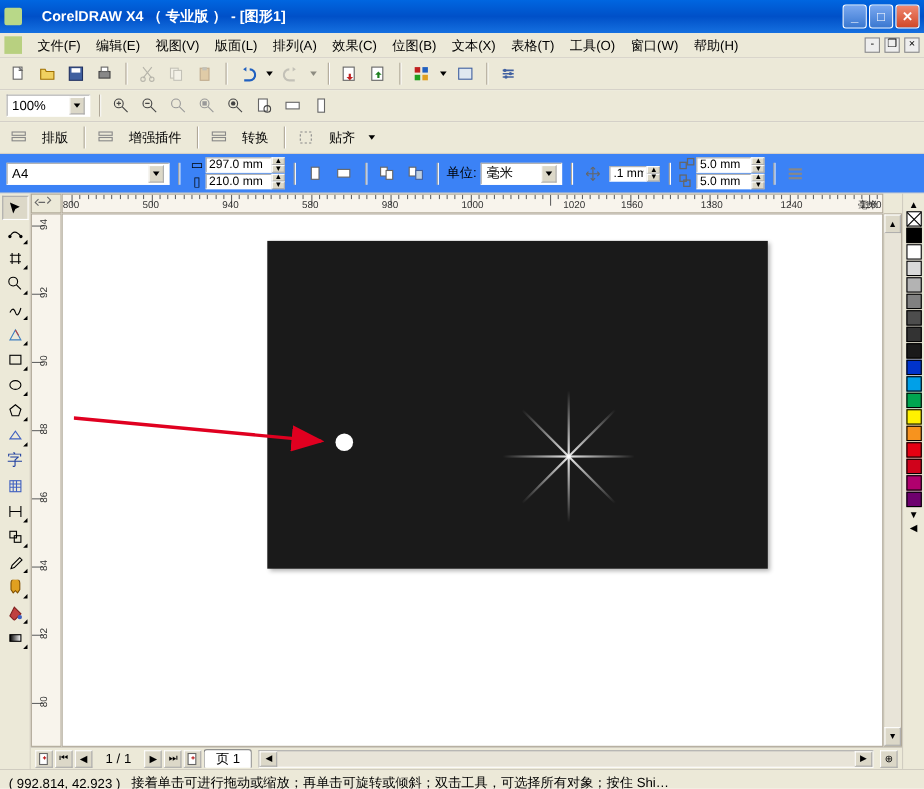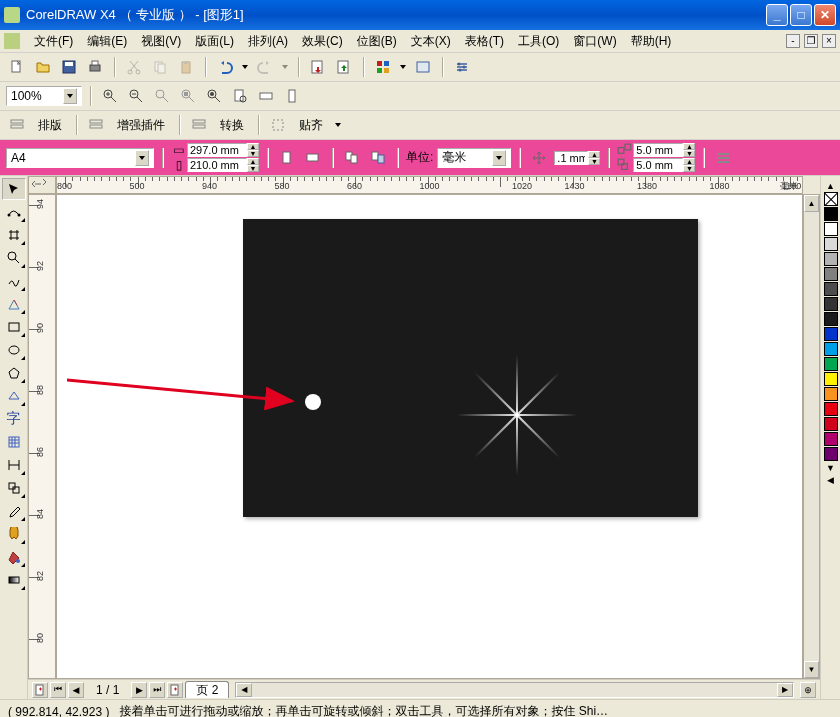--- a/index.html
+++ b/index.html
@@ -1,41 +1,41 @@
 <!DOCTYPE html>
 <html><head>
 <meta charset="utf-8">
 <style>
 * { margin: 0; padding: 0; box-sizing: border-box; font-family: "SimSun", sans-serif; font-size: 12px; }
 body { background: #fff; width: 840px; height: 717px; overflow: hidden; }
 
 .titlebar { background: linear-gradient(to bottom, #0066e0, #0050c8, #1570e0); height: 30px; display: flex; align-items: center; padding: 0 4px; color: #fff; }
 .titlebar .icon { width: 16px; height: 16px; background: #b8d888; border-radius: 2px; margin-right: 6px; }
-.titlebar .title { flex: 1; font-weight: normal; font-size: 13px; }
+.titlebar .title { flex: 1; font-weight: bold; font-size: 13px; margin-left: 12px; }
 .titlebar .winbtns { display: flex; gap: 2px; }
 .titlebar .winbtn { width: 22px; height: 22px; background: linear-gradient(to bottom, #7aa8f0, #3a78d0); border: 1px solid #fff; border-radius: 3px; display: flex; align-items: center; justify-content: center; color: #fff; font-weight: bold; }
 .titlebar .winbtn.close { background: linear-gradient(to bottom, #f08870, #d04828); }
 
 .menubar { background: #ece9d8; height: 23px; display: flex; align-items: center; padding: 0 4px; border-bottom: 1px solid #d4d0c8; }
 .menubar .appicon { width: 16px; height: 16px; background: #b8d080; margin-right: 8px; }
 .menubar .menuitem { padding: 2px 6px; margin-right: 2px; cursor: pointer; }
 .menubar .mdi { margin-left: auto; display: flex; gap: 4px; }
 .menubar .mdibtn { width: 14px; height: 14px; border: 1px solid #888; background: #eee; font-size: 10px; text-align: center; line-height: 12px; }
 
 .toolbar { background: #ece9d8; padding: 3px 6px; border-bottom: 1px solid #d4d0c8; display: flex; align-items: center; gap: 4px; min-height: 26px; }
 .tbtn { width: 22px; height: 22px; display: flex; align-items: center; justify-content: center; border: 1px solid transparent; }
 .tbtn svg { width: 16px; height: 16px; }
 .sep { width: 1px; height: 20px; background: #b0a898; margin: 0 4px; box-shadow: 1px 0 #fff; }
 .tlabel { padding: 2px 6px; }
 
 .zoombar .combo { width: 76px; height: 20px; border: 1px inset #fff; background: #fff; display: flex; align-items: center; padding: 0 4px; }
 .zoombar .combo span { flex: 1; }
 .zoombar .combo .dd { width: 14px; height: 16px; background: #dcd8c8; border: 1px outset #fff; display: flex; align-items: center; justify-content: center; }
 
-.propbar { background: #ec4899; padding: 3px 6px; border-bottom: 1px solid #d4d0c8; display: flex; align-items: center; gap: 4px; min-height: 30px; }
+.propbar { background: #3b82f6; padding: 3px 6px; border-bottom: 1px solid #d4d0c8; display: flex; align-items: center; gap: 4px; min-height: 30px; }
 .propbar .combo { height: 20px; border: 1px inset #fff; background: #fff; display: flex; align-items: center; padding: 0 4px; }
 .propbar .combo .dd { width: 14px; height: 16px; background: #dcd8c8; border: 1px outset #fff; display: flex; align-items: center; justify-content: center; }
 .spinbox { display: flex; flex-direction: column; gap: 1px; }
 .spinrow { display: flex; align-items: center; }
 .spinrow .si { width: 16px; height: 13px; display:flex; align-items:center; justify-content:center; }
 .spinrow input { width: 60px; height: 14px; border: 1px inset #fff; background: #fff; font-size: 11px; padding: 0 2px; }
 .spinbtns { display:flex; flex-direction:column; }
 .spinbtns .sb { width:12px; height:7px; background:#dcd8c8; border:1px outset #fff; font-size:7px; line-height:5px; text-align:center; }
 
 .workspace { display: flex; height: 523px; background: #ece9d8; position: relative; }
@@ -600,21 +600,21 @@
           <div class="tick" style="left: 232.75px;"></div>
           <div class="tick" style="left: 240px;"></div>
           <div class="tick" style="left: 247.25px;"></div>
           <div class="tick" style="left: 254.5px;"></div>
           <div class="tick" style="left: 261.75px;"></div>
           <div class="tick" style="left: 269px;"></div>
           <div class="tick" style="left: 276.25px;"></div>
           <div class="tick" style="left: 283.5px;"></div>
           <div class="tick" style="left: 290.75px;"></div>
           <div class="tick ticklong" style="left: 298px;"></div>
-          <div class="tlabel2" style="left: 290px;">660</div>
+          <div class="tlabel2" style="left: 290px;">980</div>
           <div class="tick" style="left: 305.25px;"></div>
           <div class="tick" style="left: 312.5px;"></div>
           <div class="tick" style="left: 319.75px;"></div>
           <div class="tick" style="left: 327px;"></div>
           <div class="tick" style="left: 334.25px;"></div>
           <div class="tick" style="left: 341.5px;"></div>
           <div class="tick" style="left: 348.75px;"></div>
           <div class="tick" style="left: 356px;"></div>
           <div class="tick" style="left: 363.25px;"></div>
           <div class="tick ticklong" style="left: 370.5px;"></div>
@@ -633,21 +633,21 @@
           <div class="tick" style="left: 450.25px;"></div>
           <div class="tick" style="left: 457.5px;"></div>
           <div class="tick" style="left: 464.75px;"></div>
           <div class="tick" style="left: 472px;"></div>
           <div class="tick" style="left: 479.25px;"></div>
           <div class="tick" style="left: 486.5px;"></div>
           <div class="tick" style="left: 493.75px;"></div>
           <div class="tick" style="left: 501px;"></div>
           <div class="tick" style="left: 508.25px;"></div>
           <div class="tick ticklong" style="left: 515.5px;"></div>
-          <div class="tlabel2" style="left: 507.5px;">1430</div>
+          <div class="tlabel2" style="left: 507.5px;">1560</div>
           <div class="tick" style="left: 522.75px;"></div>
           <div class="tick" style="left: 530px;"></div>
           <div class="tick" style="left: 537.25px;"></div>
           <div class="tick" style="left: 544.5px;"></div>
           <div class="tick" style="left: 551.75px;"></div>
           <div class="tick" style="left: 559px;"></div>
           <div class="tick" style="left: 566.25px;"></div>
           <div class="tick" style="left: 573.5px;"></div>
           <div class="tick" style="left: 580.75px;"></div>
           <div class="tick ticklong" style="left: 588px;"></div>
@@ -655,21 +655,21 @@
           <div class="tick" style="left: 595.25px;"></div>
           <div class="tick" style="left: 602.5px;"></div>
           <div class="tick" style="left: 609.75px;"></div>
           <div class="tick" style="left: 617px;"></div>
           <div class="tick" style="left: 624.25px;"></div>
           <div class="tick" style="left: 631.5px;"></div>
           <div class="tick" style="left: 638.75px;"></div>
           <div class="tick" style="left: 646px;"></div>
           <div class="tick" style="left: 653.25px;"></div>
           <div class="tick ticklong" style="left: 660.5px;"></div>
-          <div class="tlabel2" style="left: 652.5px;">1080</div>
+          <div class="tlabel2" style="left: 652.5px;">1240</div>
           <div class="tick" style="left: 667.75px;"></div>
           <div class="tick" style="left: 675px;"></div>
           <div class="tick" style="left: 682.25px;"></div>
           <div class="tick" style="left: 689.5px;"></div>
           <div class="tick" style="left: 696.75px;"></div>
           <div class="tick" style="left: 704px;"></div>
           <div class="tick" style="left: 711.25px;"></div>
           <div class="tick" style="left: 718.5px;"></div>
           <div class="tick" style="left: 725.75px;"></div>
           <div class="tick ticklong" style="left: 733px;"></div>
@@ -734,21 +734,21 @@
       <div class="pnum">1 / 1</div>
       <div class="nbtn">▶</div>
       <div class="nbtn">⏭</div>
       <div class="nbtn">
           <svg width="12" height="12" viewBox="0 0 12 12">
             <rect x="2" y="1" width="7" height="10" fill="#fff" stroke="#666"></rect>
             <path d="M5 5h3M6.5 3.5v3" stroke="#c02020"></path>
           </svg>
         </div>
       <div class="pagetab">
-          <span>页 2</span>
+          <span>页 1</span>
         </div>
       <div class="hscroll">
         <div class="sbtn">◀</div>
         <div class="track"></div>
         <div class="sbtn">▶</div>
       </div>
       <div class="nbtn">⊕</div>
     </div>
   </div>
 

